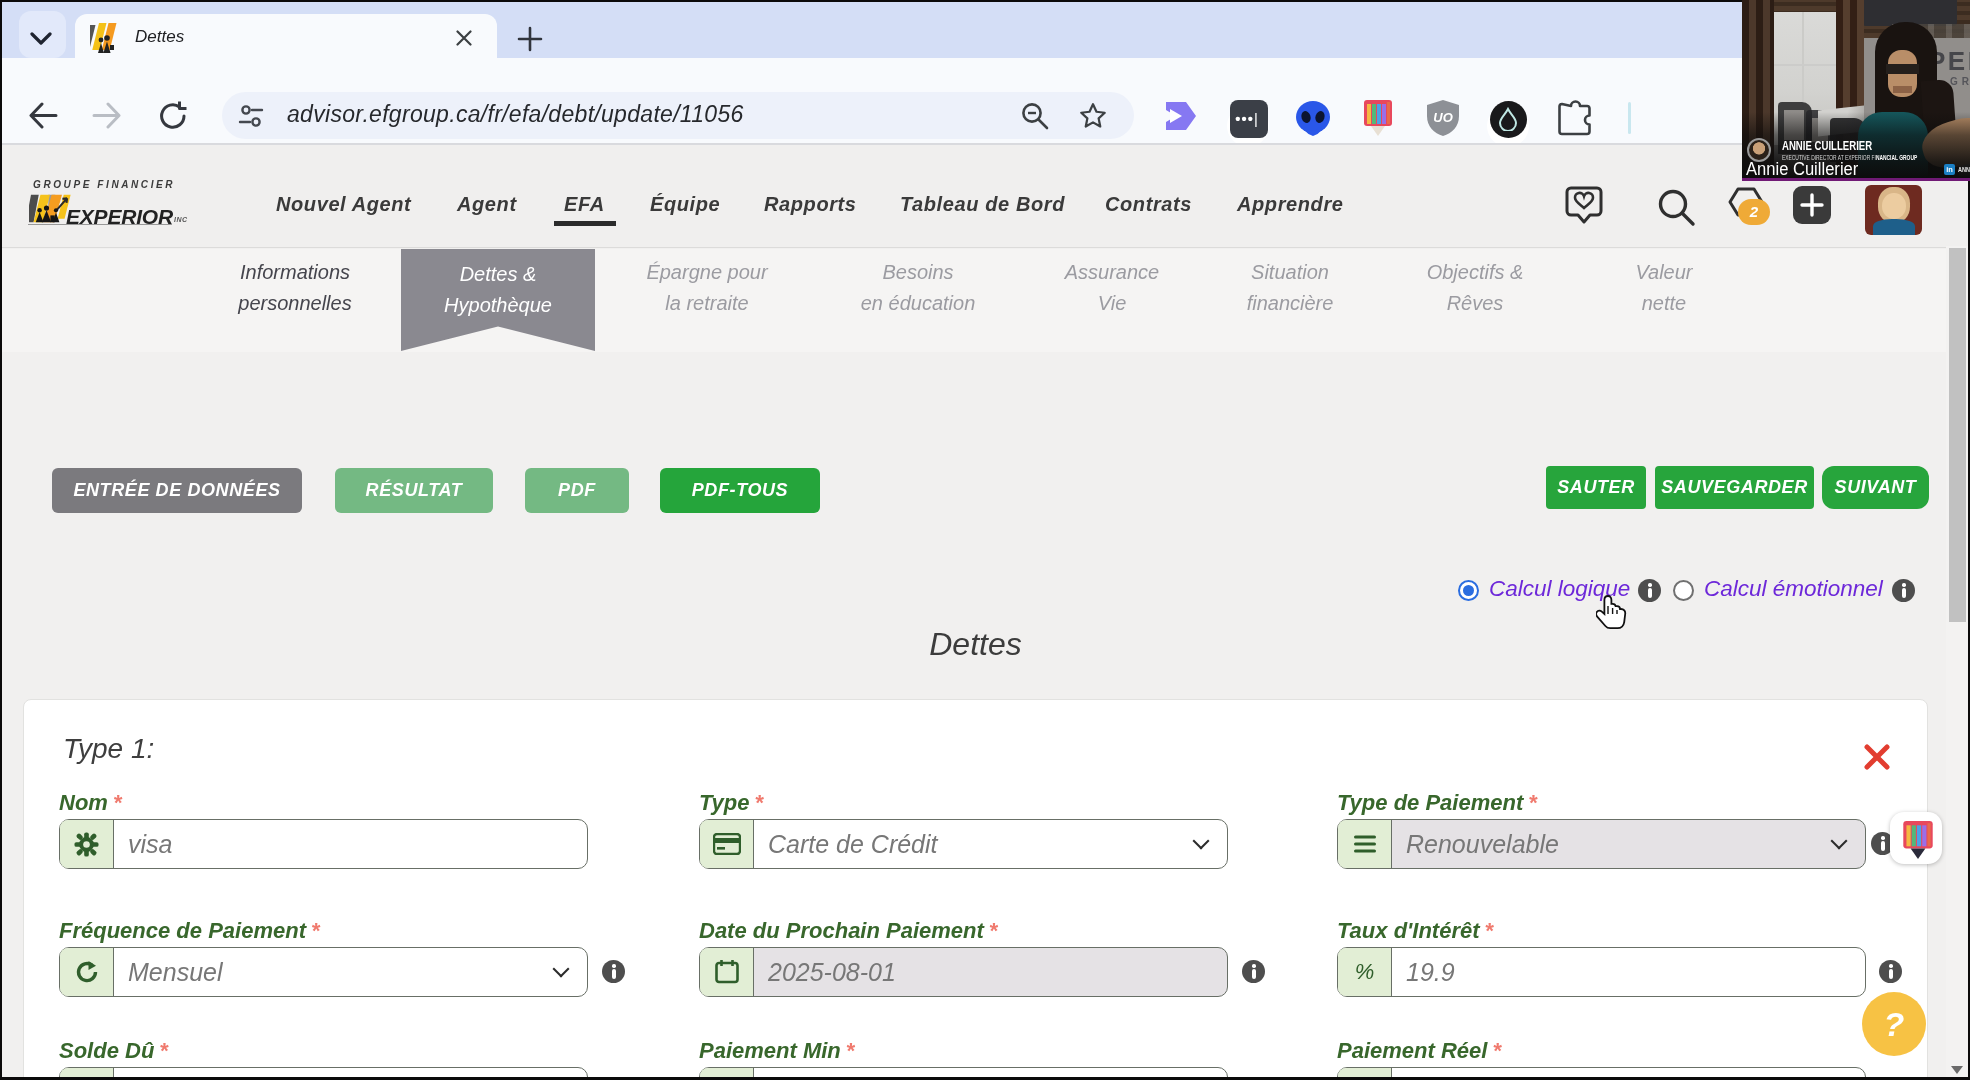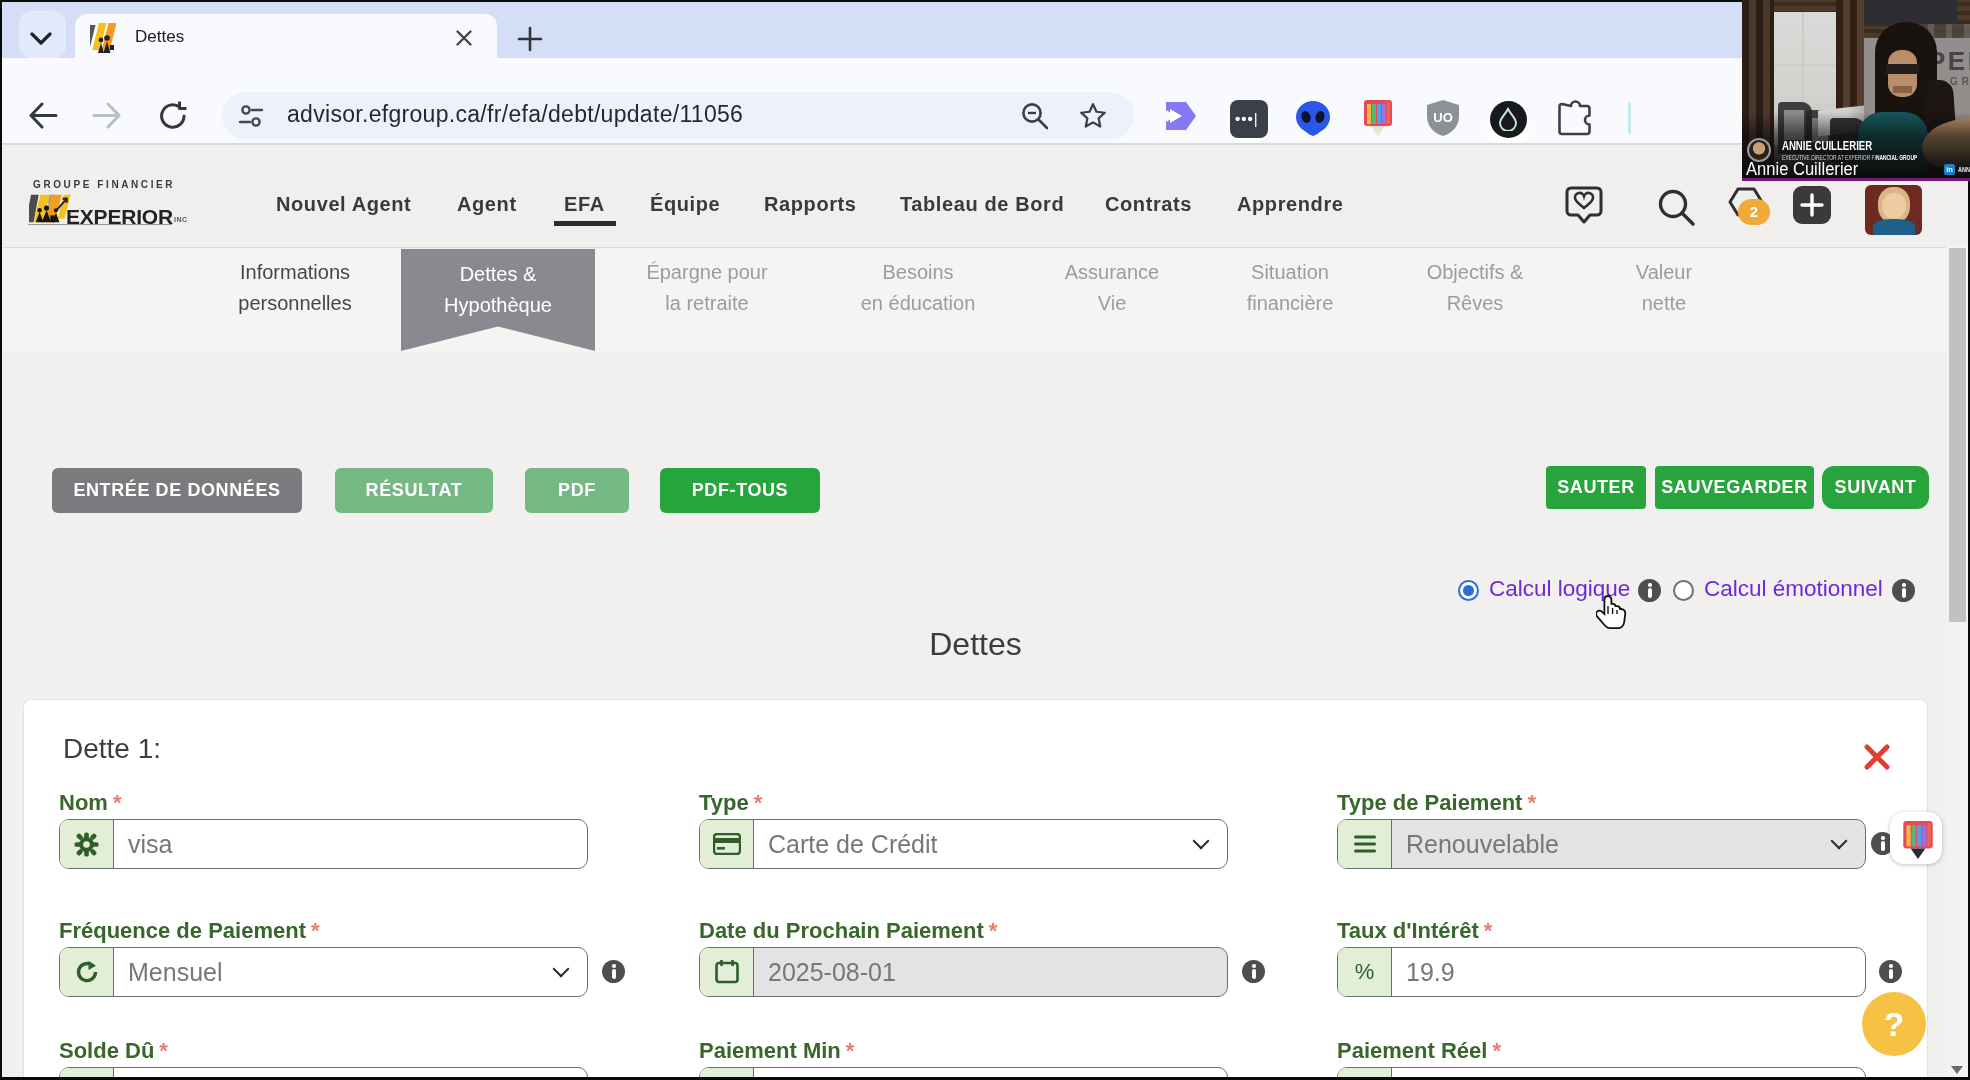--- a/index.html
+++ b/index.html
@@ -1,18 +1,18 @@
 <!DOCTYPE html>
 <html><head>
 <meta charset="utf-8">
 <style>
 * { margin:0; padding:0; box-sizing:border-box; }
 html,body { width:1970px; height:1080px; overflow:hidden; background:#0b0a0a; font-family:"Liberation Sans", sans-serif; }
 #screen { position:relative; width:1970px; height:1080px; background:#0b0a0a; }
-#win { position:absolute; left:2px; top:2px; width:1966px; height:1075px; background:#f1f0ef; overflow:hidden; }
+#win { position:absolute; left:2px; top:2px; width:1966px; height:1075px; background:#f1f0ef; overflow:hidden;font-style:italic; }
 
 #tabstrip { position:absolute; left:0; top:0; width:100%; height:56px; background:#d4def6; }
 #tabchev { position:absolute; left:17px; top:9px; width:47px; height:47px; border-radius:12px; background:#e2e9fa; }
 #tab { position:absolute; left:73px; top:12px; width:422px; height:44px; background:#f8fafd; border-radius:12px 12px 0 0; }
 #tabfade { position:absolute; left:73px; top:54px; width:422px; height:3px; background:#f8fafd; }
 
 #toolbar { position:absolute; left:0; top:56px; width:100%; height:85px; background:#f8fafd; }
 #urlbar { position:absolute; left:220px; top:34px; width:912px; height:47px; border-radius:24px; background:#edf1fa; }
 #tooldiv { position:absolute; left:0; top:141px; width:100%; height:2px; background:#d9dade; }
 
@@ -239,21 +239,21 @@
     <div class="btn" style="left:1820px;top:464px;width:107px;height:43px;background:#27a53c;border-radius:12px">SUIVANT</div>
     <div class="radio" style="left:1456px;top:578px;border:2.5px solid #2a6de0;background:#fff"></div>
     <div style="position:absolute;left:1461px;top:583px;width:11px;height:11px;border-radius:50%;background:#2a6de0"></div>
     <div class="rlabel" style="left:1487px;top:574px">Calcul logique</div>
     <div class="info" style="left:1636px;top:577px"></div>
     <div class="radio" style="left:1671px;top:578px;border:2.5px solid #707070;background:#fff"></div>
     <div class="rlabel" style="left:1702px;top:574px">Calcul émotionnel</div>
     <div class="info" style="left:1890px;top:577px"></div>
     <div style="position:absolute;left:0;top:624px;width:1947px;text-align:center;font-size:32px;color:#3c3c3c">Dettes</div>
     <div id="card">
-      <div style="position:absolute;left:39px;top:33px;font-size:28px;color:#3e3e3e">Dette 1:</div>
+      <div style="position:absolute;left:39px;top:33px;font-size:28px;color:#3e3e3e">Type 1:</div>
       <svg width="26" height="26" viewBox="0 0 26 26" style="position:absolute;left:1840px;top:44px">
         <path d="M3 3 L23 23 M23 3 L3 23" stroke="#e23d30" stroke-width="5" stroke-linecap="round"></path>
           </svg>
 
       <div class="lbl" style="left:35px;top:90px">Nom<span class="req">*</span></div>
       <div class="ig" style="left:35px;top:119px">
         <div class="addon">
           <svg width="25" height="25" viewBox="0 0 27 27">
                 <g fill="#2f5e2b">
                   <circle cx="13.5" cy="13.5" r="8"></circle>

